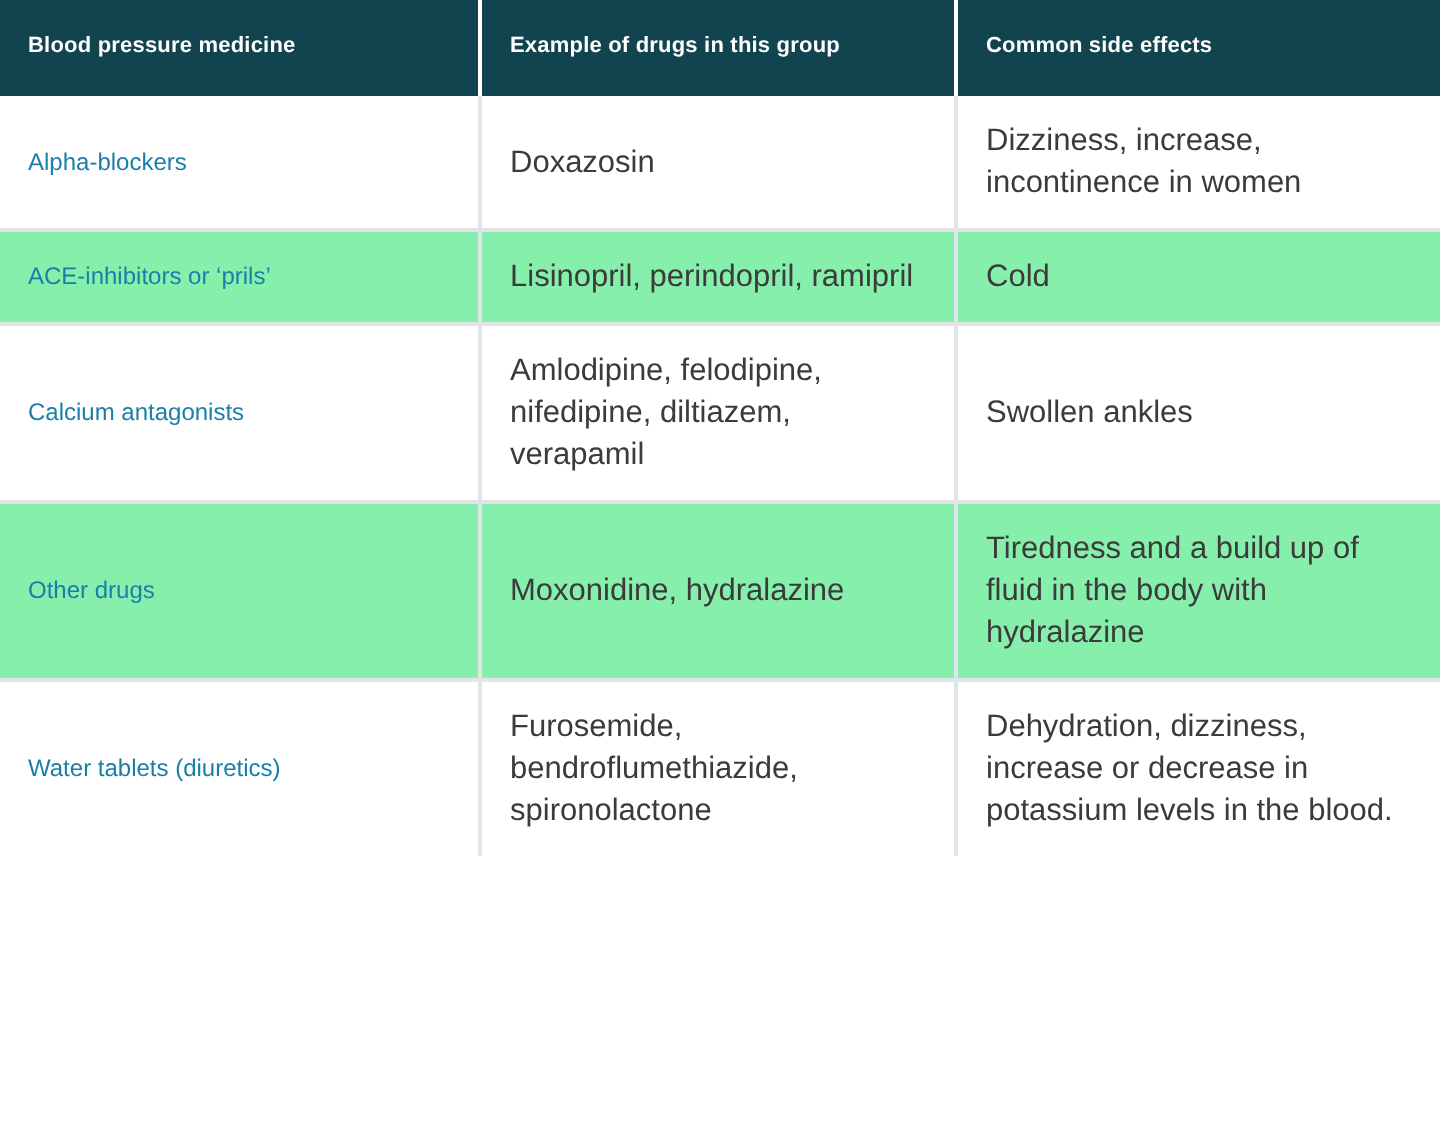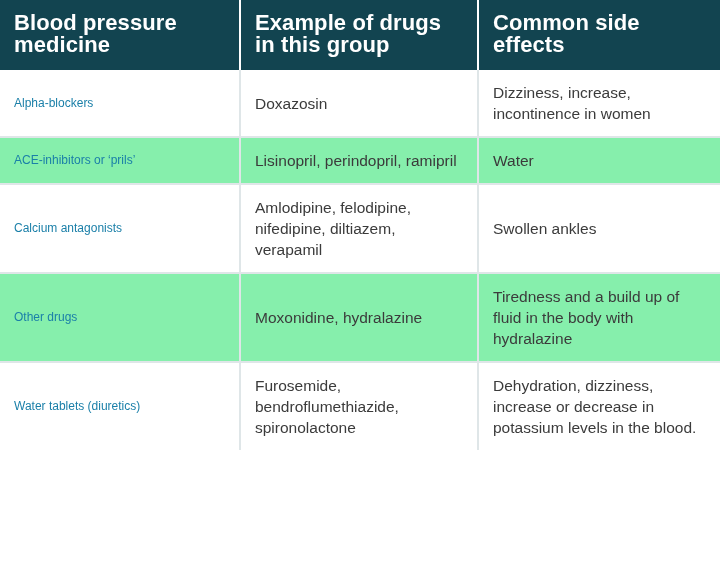--- a/index.html
+++ b/index.html
@@ -26,21 +26,21 @@
   }
   table.bp-table col.c1 { width: 240px; }
   table.bp-table col.c2 { width: 238px; }
   table.bp-table col.c3 { width: 242px; }
 
   thead th {
     background: #124450;
     color: #ffffff;
     text-align: left;
     vertical-align: top;
-    font-size: 22px;
+    font-size: 11px;
     line-height: 22px;
     font-weight: bold;
     padding: 12px 14px 14px 14px;
     border-right: 2px solid #ffffff;
     letter-spacing: 0.1px;
   }
   thead th:last-child { border-right: none; }
 
   tbody td {
     vertical-align: middle;
@@ -84,21 +84,21 @@
     </thead>
     <tbody>
       <tr class="plain">
         <td class="med">Alpha-blockers</td>
         <td>Doxazosin</td>
         <td>Dizziness, increase, incontinence in women</td>
       </tr>
       <tr class="shade">
         <td class="med">ACE-inhibitors or ‘prils’</td>
         <td>Lisinopril, perindopril, ramipril</td>
-        <td>Water</td>
+        <td>Cold</td>
       </tr>
       <tr class="plain">
         <td class="med">Calcium antagonists</td>
         <td>Amlodipine, felodipine, nifedipine, diltiazem, verapamil</td>
         <td>Swollen ankles</td>
       </tr>
       <tr class="shade">
         <td class="med">Other drugs</td>
         <td>Moxonidine, hydralazine</td>
         <td>Tiredness and a build up of fluid in the body with hydralazine</td>

